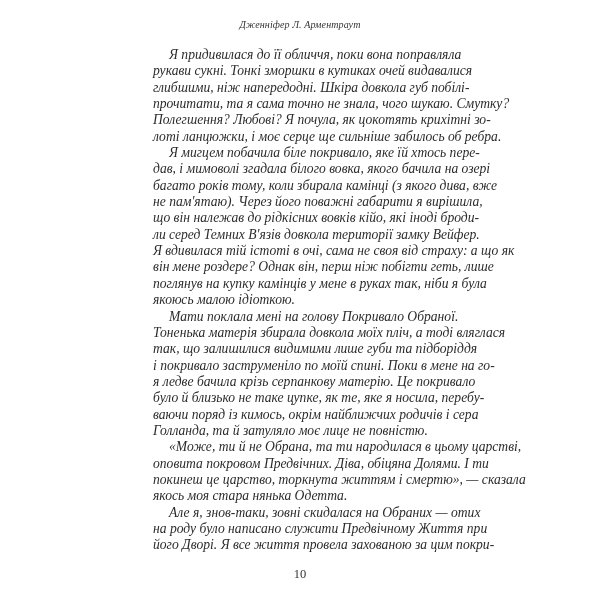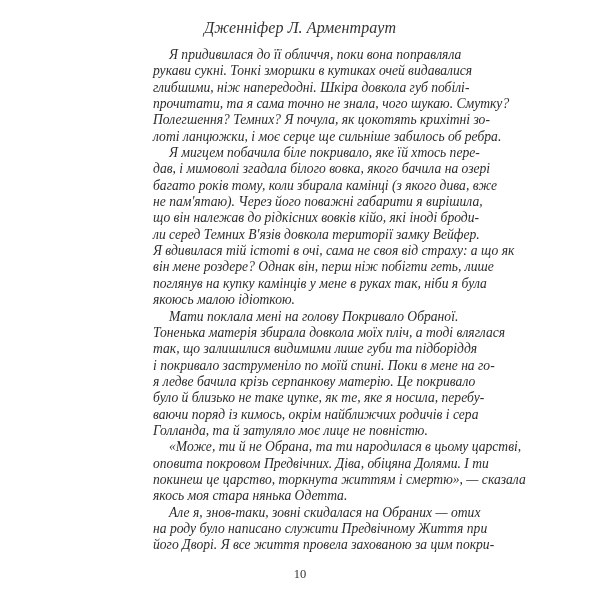--- a/index.html
+++ b/index.html
@@ -22,21 +22,21 @@
       background: #ffffff;
     }
     .running-header {
       position: absolute;
       top: 19px;
       left: 0;
       width: 600px;
       text-align: center;
       font-family: "Liberation Serif", "DejaVu Serif", serif;
       font-style: italic;
-      font-size: 16px;
+      font-size: 10px;
       color: #333;
       letter-spacing: 0.1px;
     }
     .body-text {
       position: absolute;
       top: 47px;
       left: 153px;
       width: 294px;
       font-family: "Liberation Serif", "DejaVu Serif", serif;
       font-size: 13.6px;
@@ -73,21 +73,21 @@
 <body>
 
 <div class="page">
   <div class="running-header">Дженніфер Л. Арментраут</div>
 
   <div class="body-text" id="body-text">
       <span class="line indent">Я придивилася до її обличчя, поки вона поправляла</span>
       <span class="line">рукави сукні. Тонкі зморшки в кутиках очей видавалися</span>
       <span class="line">глибшими, ніж напередодні. Шкіра довкола губ побілі-</span>
       <span class="line">прочитати, та я сама точно не знала, чого шукаю. Смутку?</span>
-      <span class="line">Полегшення? Темних? Я почула, як цокотять крихітні зо-</span>
+      <span class="line">Полегшення? Любові? Я почула, як цокотять крихітні зо-</span>
       <span class="line last">лоті ланцюжки, і моє серце ще сильніше забилось об ребра.</span>
       <span class="line indent">Я мигцем побачила біле покривало, яке їй хтось пере-</span>
       <span class="line">дав, і мимоволі згадала білого вовка, якого бачила на озері</span>
       <span class="line">багато років тому, коли збирала камінці (з якого дива, вже</span>
       <span class="line">не пам'ятаю). Через його поважні габарити я вирішила,</span>
       <span class="line">що він належав до рідкісних вовків кійо, які іноді броди-</span>
       <span class="line">ли серед Темних В'язів довкола території замку Вейфер.</span>
       <span class="line">Я вдивилася тій істоті в очі, сама не своя від страху: а що як</span>
       <span class="line">він мене роздере? Однак він, перш ніж побігти геть, лише</span>
       <span class="line">поглянув на купку камінців у мене в руках так, ніби я була</span>

